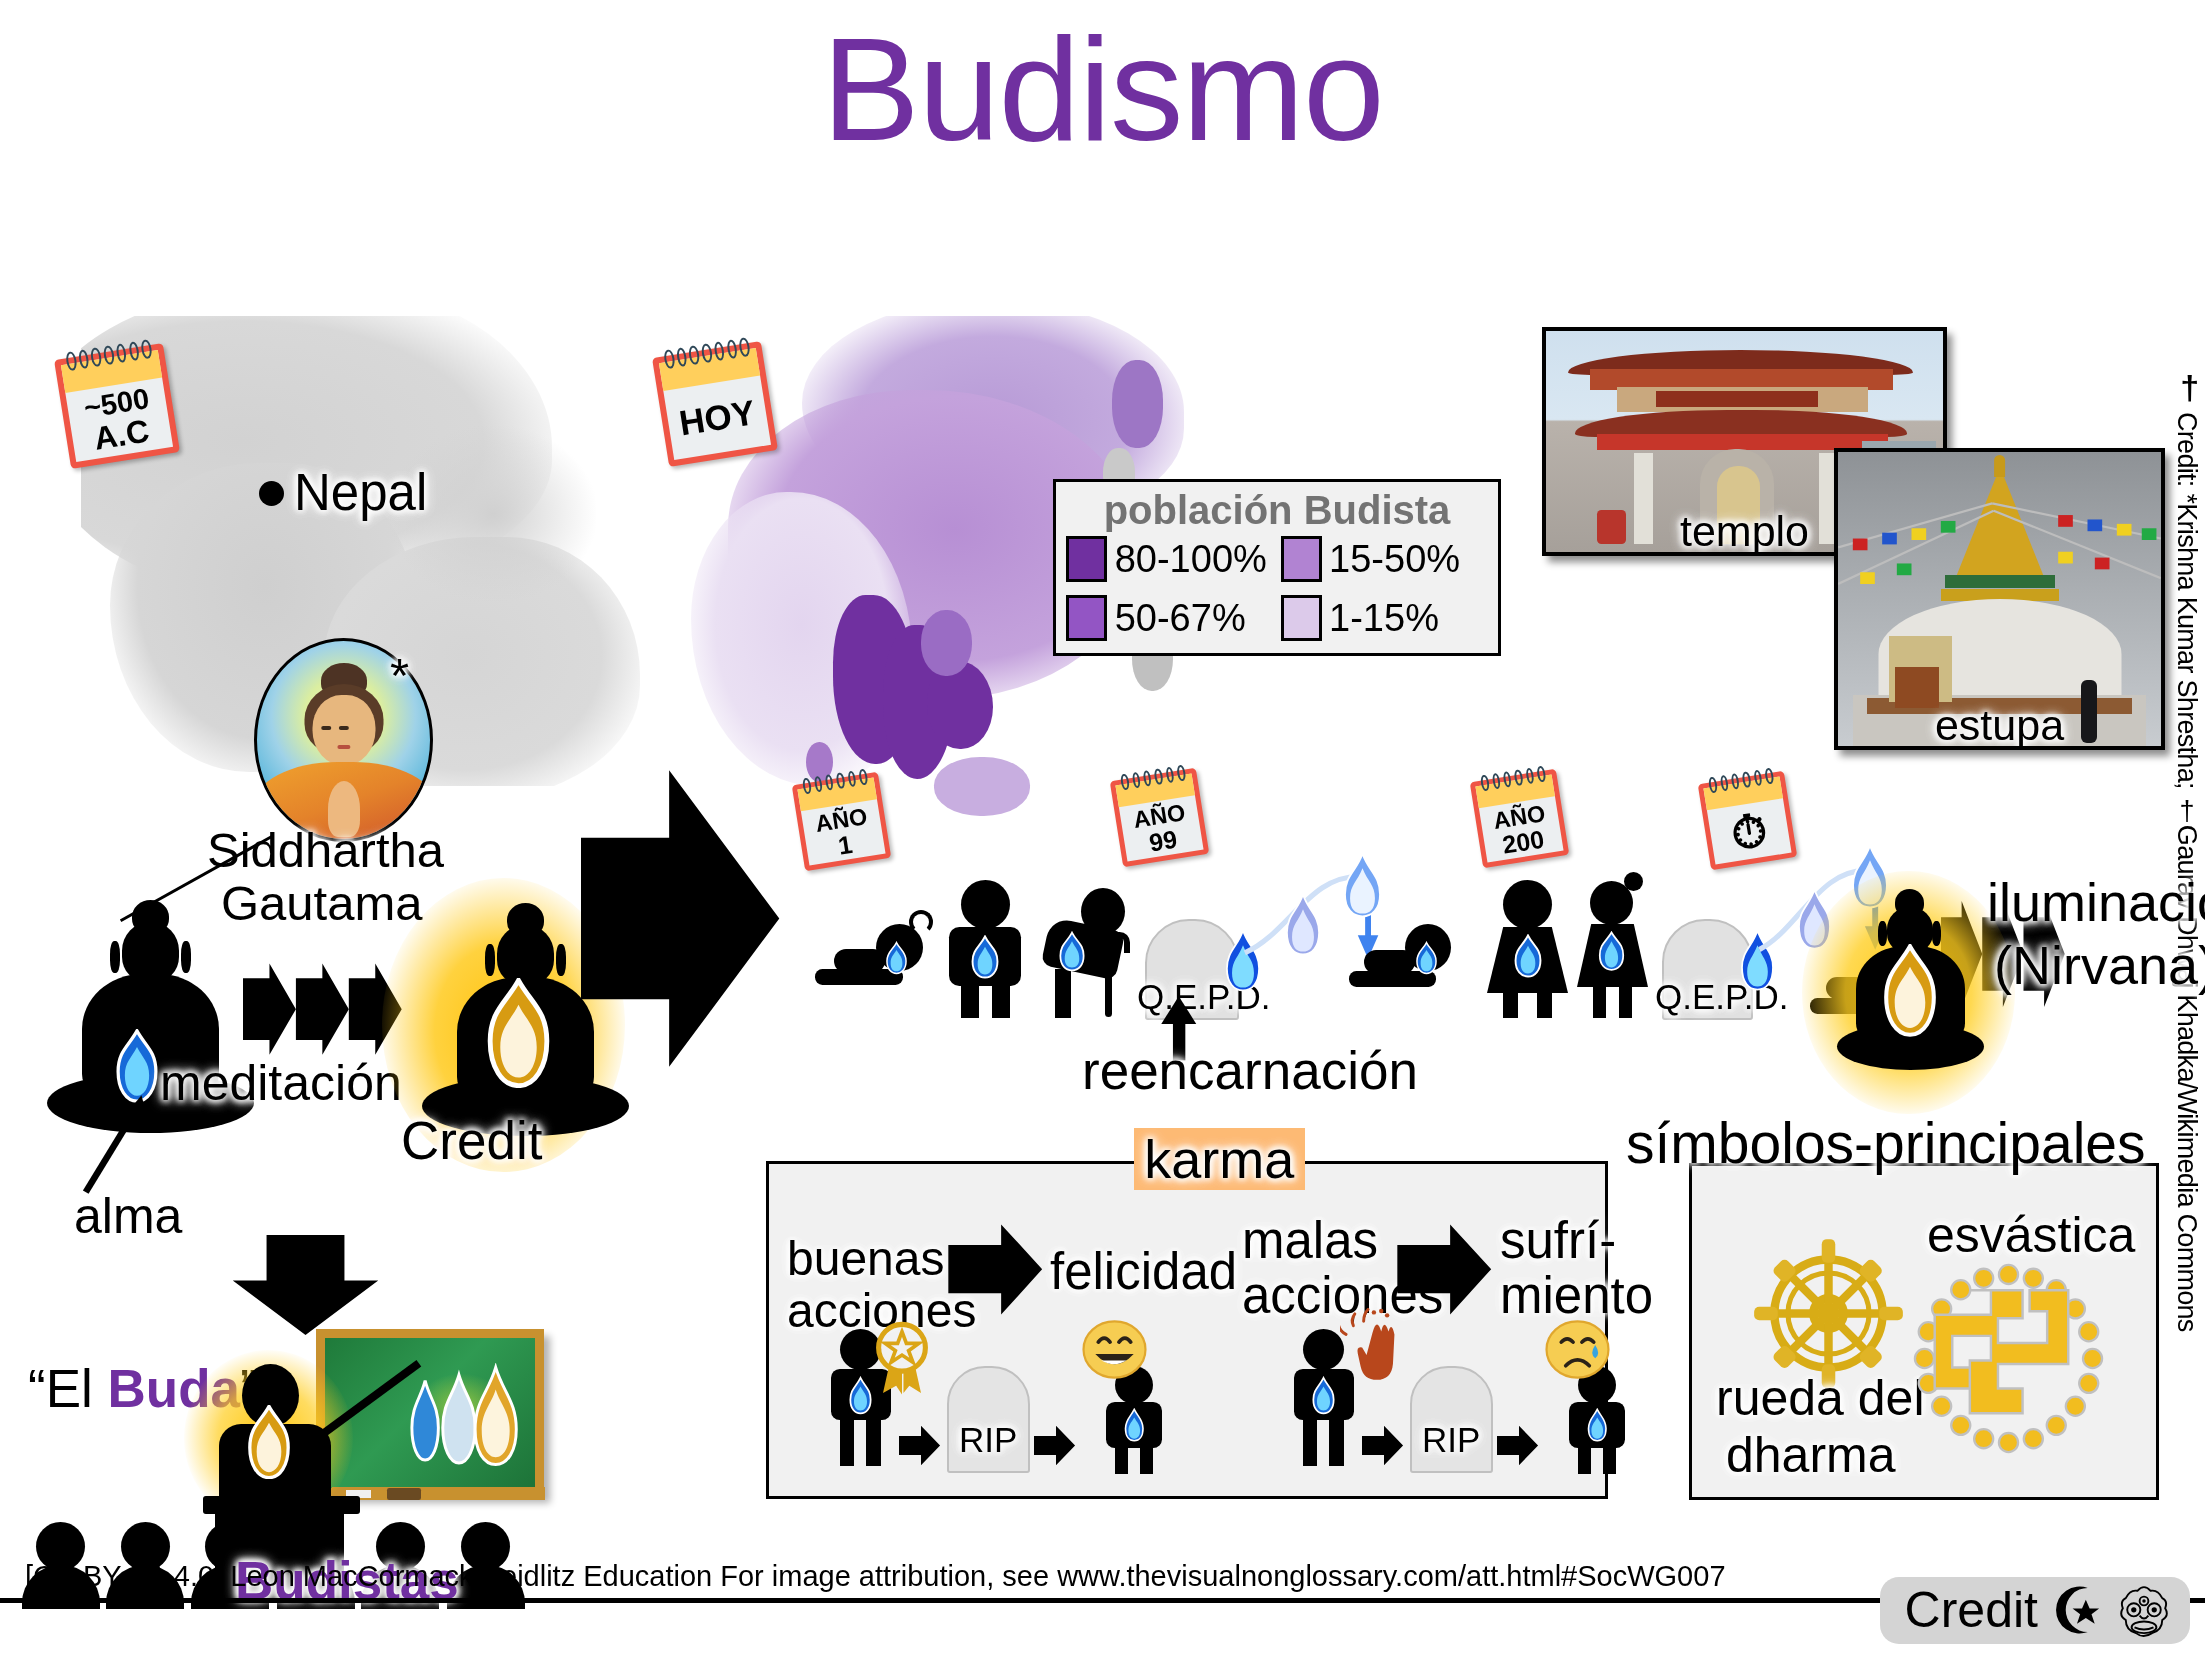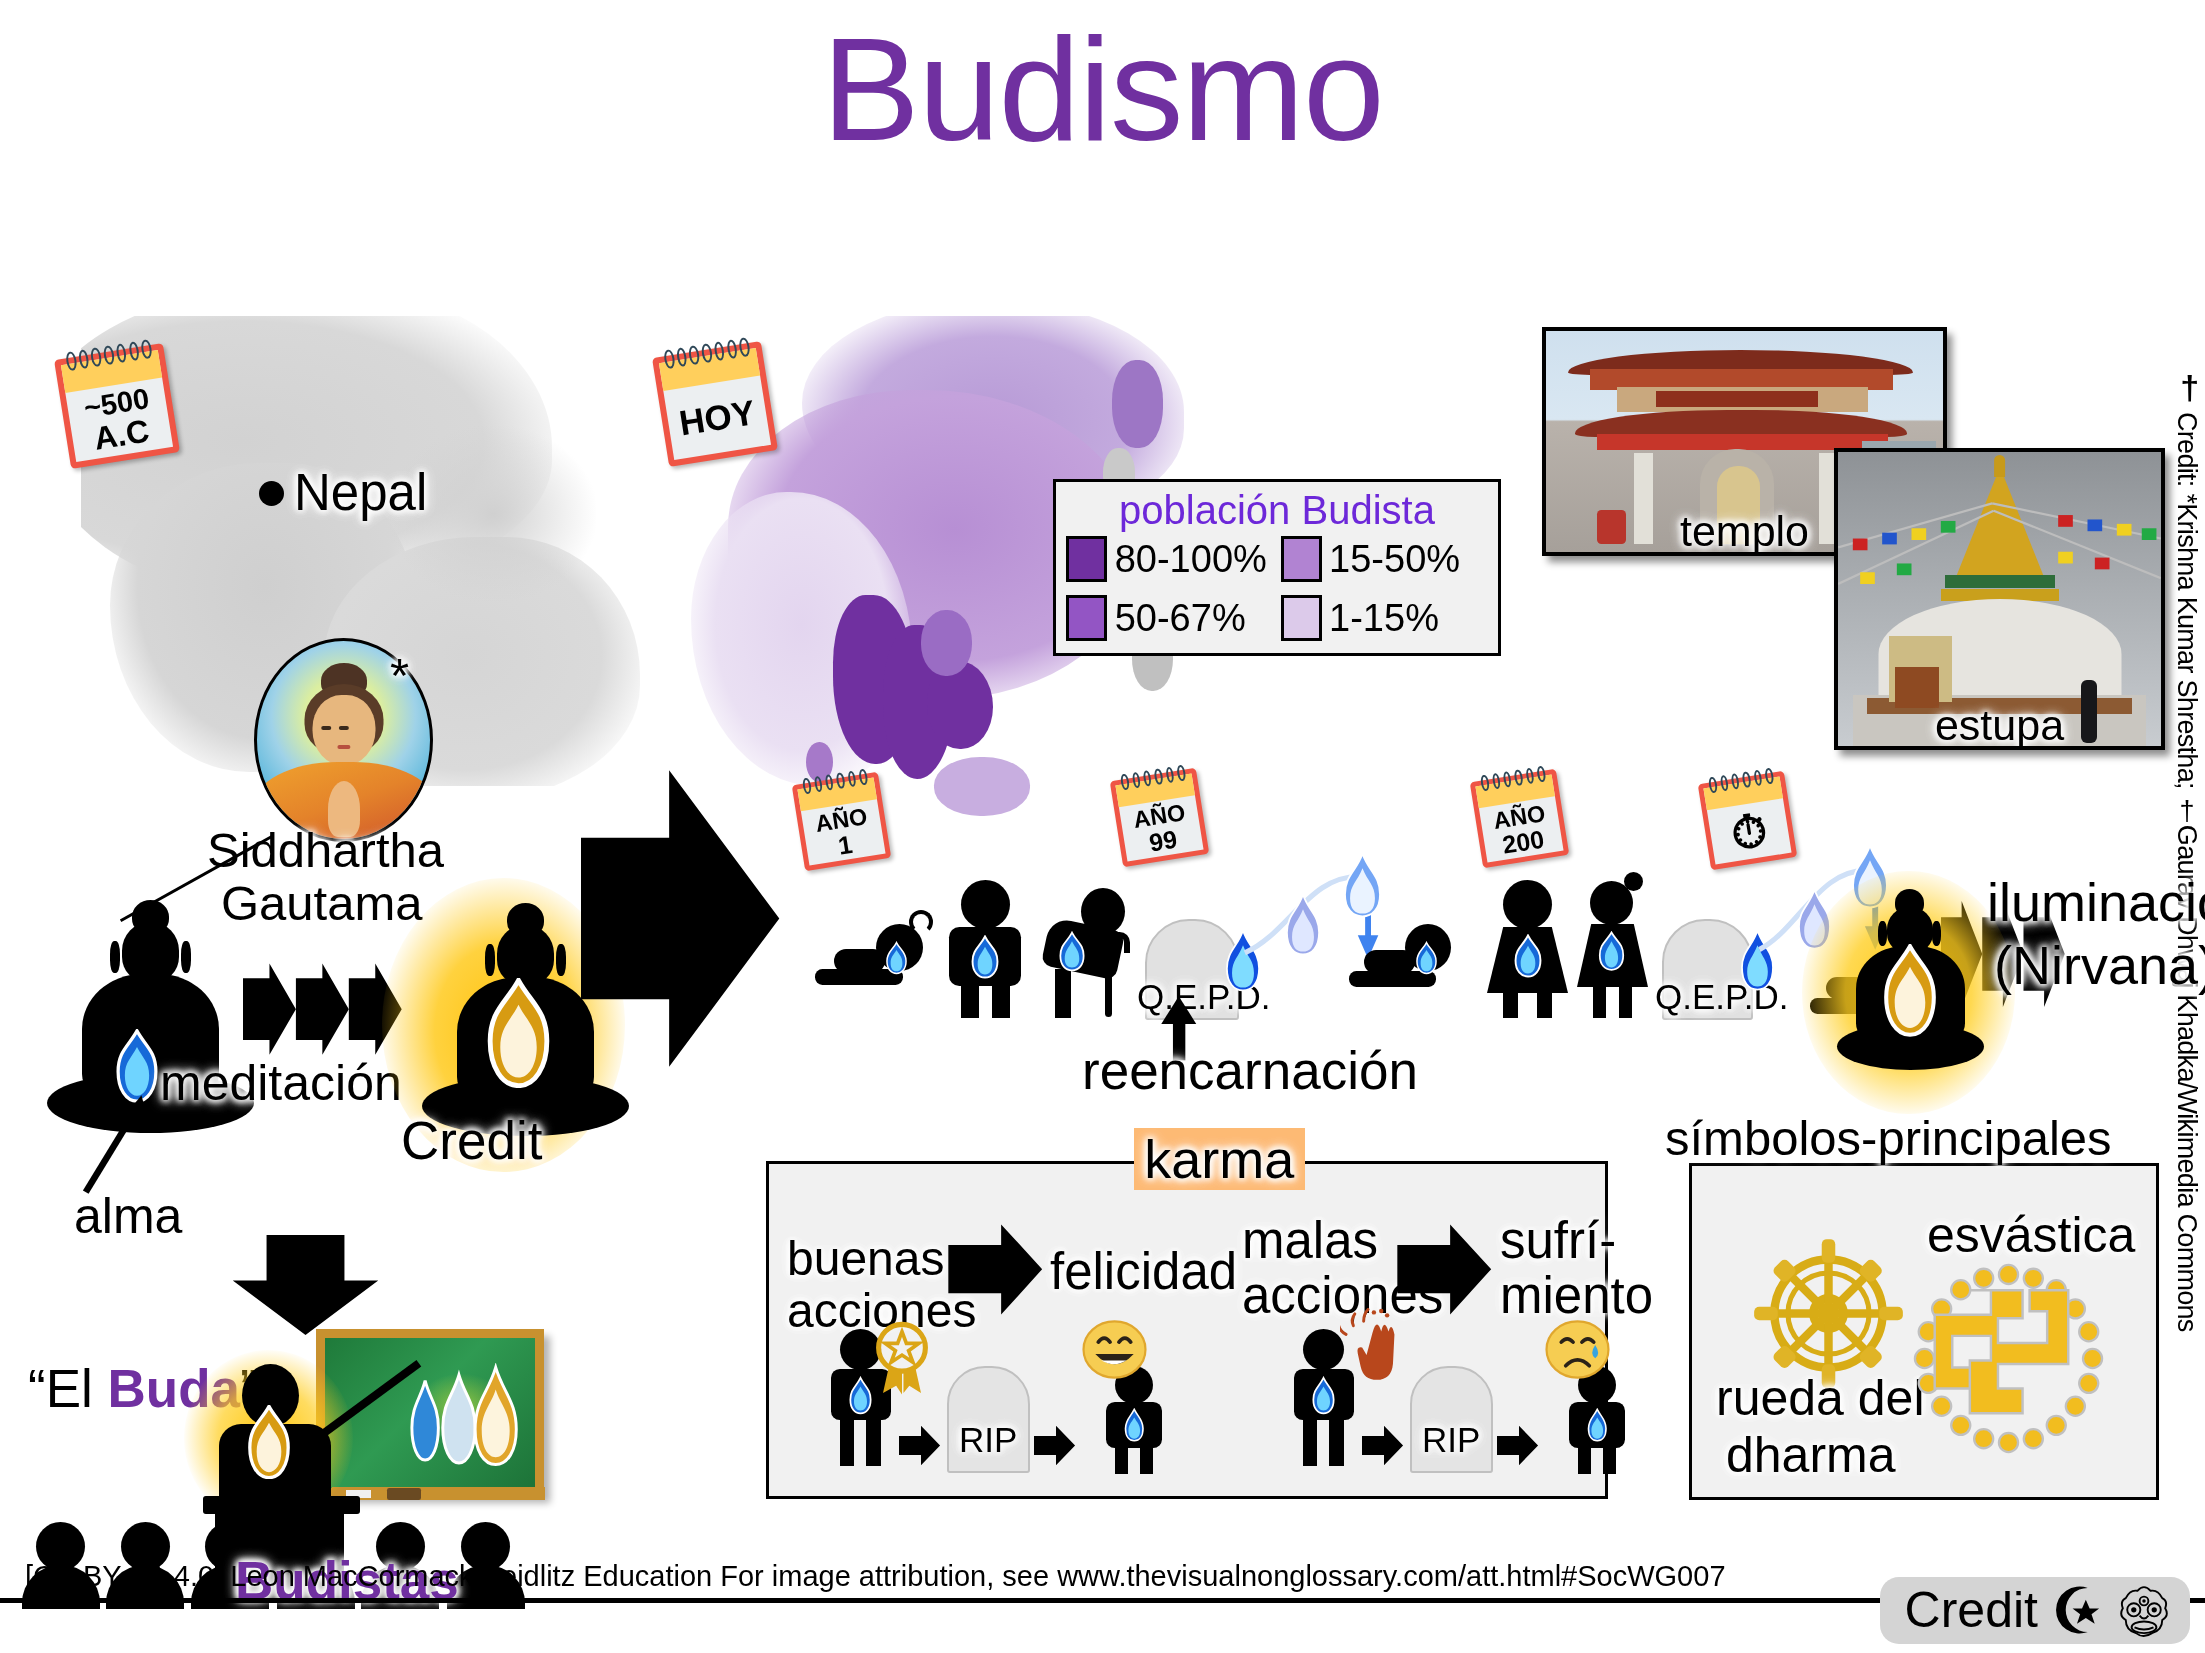--- a/index.html
+++ b/index.html
@@ -32,21 +32,21 @@
             font-weight:bold;line-height:1.05;}
   .cal .l1{font-size:29px;} .cal .l2{font-size:32px;}
   .cal.sm{width:87px;height:87px;border-width:5.9px;}
   .cal.sm .band{height:22px;} .cal.sm .txt{top:23.5px;}
   .cal.sm .l1{font-size:23.5px;} .cal.sm .l2{font-size:25px;}
   .cal.sm .rings{top:-10.3px;height:16px;} .cal.sm .rings i{width:7.4px;height:16px;border-width:2.2px;}
 
   
   #legend{left:1053px;top:479px;width:448px;background:#f1f1f1;border:3.7px solid #000;
           padding:7.4px 10.3px 11.8px;box-sizing:border-box;}
-  #legend .lt{text-align:center;font-size:40px;font-weight:normal;color:#6d28d9;
+  #legend .lt{text-align:center;font-size:40px;font-weight:bold;color:#737373;
               line-height:1.05;margin-bottom:4.4px;}
   #legend .grid{display:grid;grid-template-columns:1fr 1fr;row-gap:13.2px;column-gap:7.4px;}
   #legend .it{display:flex;align-items:center;gap:7.4px;font-size:38px;line-height:1;}
   #legend .sw{width:41px;height:46px;border:3.7px solid #000;box-sizing:border-box;flex:0 0 auto;}
 
   
   .photo{position:absolute;border:4.4px solid #000;box-shadow:5.9px 6.6px 7.4px rgba(0,0,0,.45);
          overflow:hidden;background:#b9c3cb;}
   .photo .cap{position:absolute;bottom:-4.4px;left:50%;transform:translateX(-50%);
               font-size:43px;white-space:nowrap;}
@@ -651,21 +651,21 @@
   <svg class="abs" style="left:251px;top:-2.9px;" width="65" height="59" viewBox="0 0 88 80">
     <ellipse cx="44" cy="40" rx="42" ry="38" fill="#f6cd52" stroke="#e0a72e" stroke-width="3"></ellipse>
     <path d="M22 30 q8 -9 16 0" stroke="#2a2218" stroke-width="5" fill="none" stroke-linecap="round"></path>
     <path d="M50 30 q8 -9 16 0" stroke="#2a2218" stroke-width="5" fill="none" stroke-linecap="round"></path>
     <path d="M28 62 q16 -16 32 0" stroke="#2a2218" stroke-width="5" fill="none" stroke-linecap="round"></path>
     <path d="M68 34 q8 12 0 18 q-8 -6 0 -18Z" fill="#37a4e0"></path>
   </svg>
 </div>
 
 <div class="panel" style="left:1689px;top:1163px;width:470px;height:337px;"></div>
-<div class="abs glow" style="left:1665px;top:1110px;font-size:49px;white-space:nowrap;text-align:center;">símbolos-principales</div>
+<div class="abs glow" style="left:1626px;top:1110px;font-size:57px;white-space:nowrap;text-align:center;">símbolos-principales</div>
 
 <svg class="abs" style="left:1744px;top:1229px;" width="169" height="169" viewBox="0 0 100 100">
   <g stroke="#d8ac16" stroke-width="5" fill="none">
     <circle cx="50" cy="50" r="32"></circle>
       <circle cx="50" cy="50" r="24" stroke-width="3"></circle>
       <circle cx="50" cy="50" r="9" fill="#e8c44a"></circle>
     <g stroke-width="5">
       <line x1="50" y1="18" x2="50" y2="82"></line>
         <line x1="18" y1="50" x2="82" y2="50"></line>
       <line x1="27" y1="27" x2="73" y2="73"></line>

